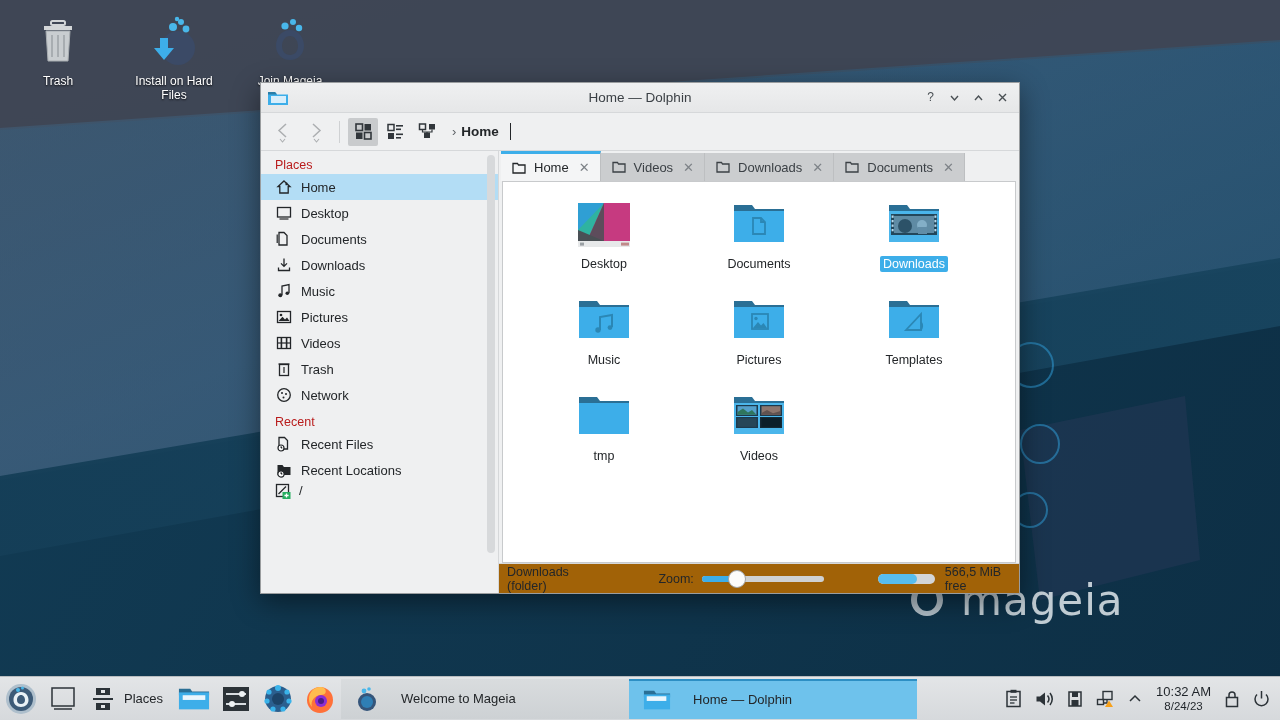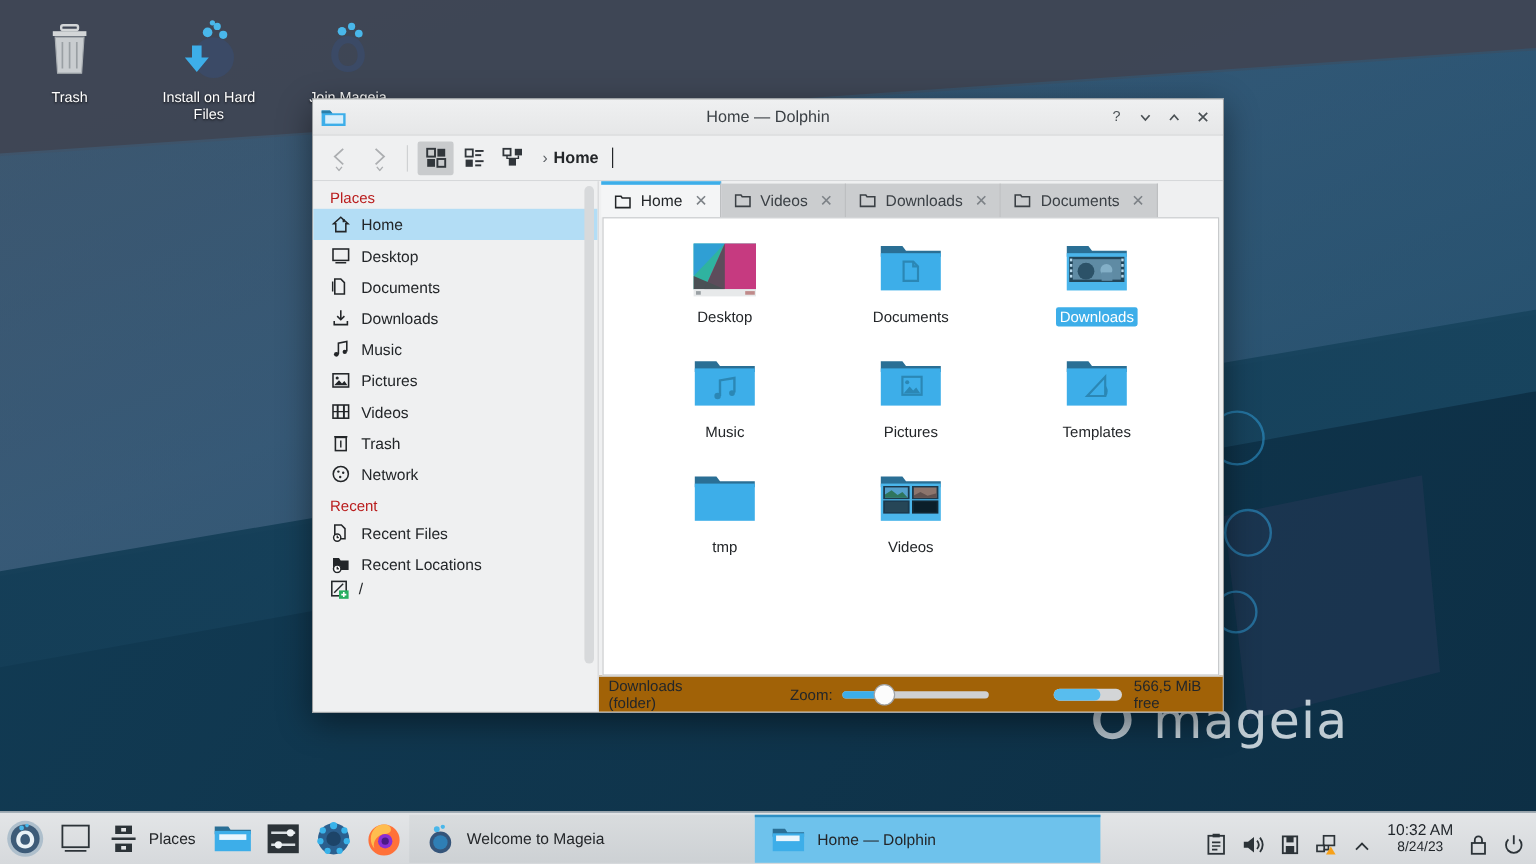--- a/index.html
+++ b/index.html
@@ -203,26 +203,26 @@
     border-top: 1px solid #b8bcbf;
     display: flex; align-items: center;
   }
   .tb-launch {
     width: 32px; height: 32px; margin: 0 5px; display:flex; align-items:center; justify-content:center;
   }
   .pager {
     display: flex; align-items: center; gap: 8px; margin: 0 10px 0 6px; color: #232629; font-size: 13px;
   }
   .win-btn {
-    height: 40px; display: flex; align-items: center; gap: 10px; padding: 0 14px;
+    height: 40px; display: flex; align-items: center; gap: 22px; padding: 0 14px;
     color: #232629; font-size: 13px; min-width: 170px;
   }
   #win-welcome { width: 288px; background: linear-gradient(#d9dcde,#cdd1d4); }
   #win-dolphin { width: 288px; background: #6ec2ec; border-top: 2px solid #2d8fc4; }
-  .tray { display: flex; align-items: flex-end; gap: 13px; margin-left: auto; padding-right: 10px; color: #2c3338; }
+  .tray { display: flex; align-items: center; gap: 13px; margin-left: auto; padding-right: 10px; color: #2c3338; }
   .clock { text-align: center; line-height: 14px; font-size: 13px; color: #1f2429; }
   .clock .c-date { font-size: 11.5px; }
   svg { shape-rendering: geometricPrecision; }
 </style>
 </head>
 <body>
 
 <div id="desktop">
   <div class="wp-layer wp-base"></div>
   <div class="wp-layer wp-facet1"></div>

